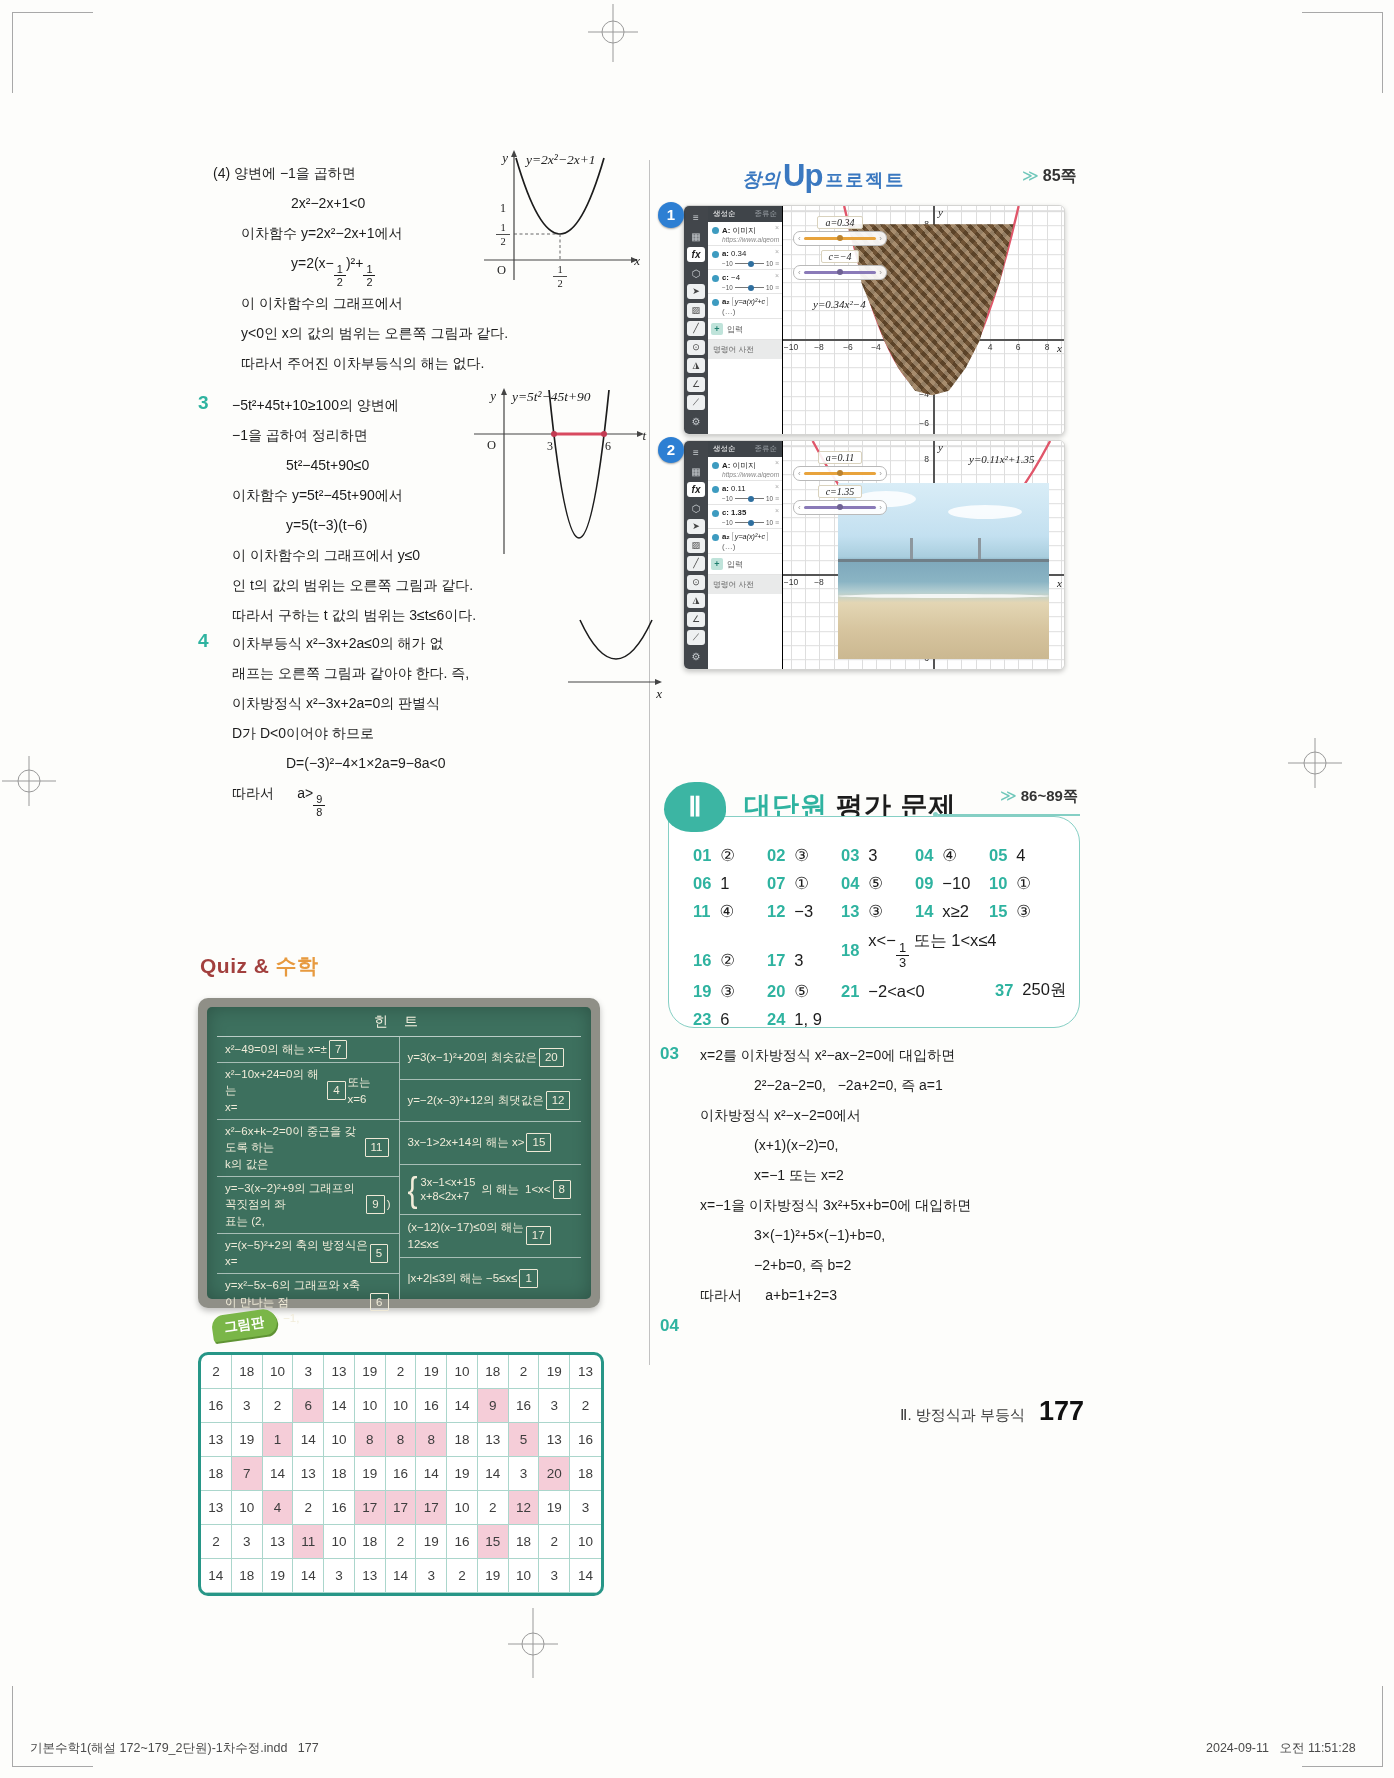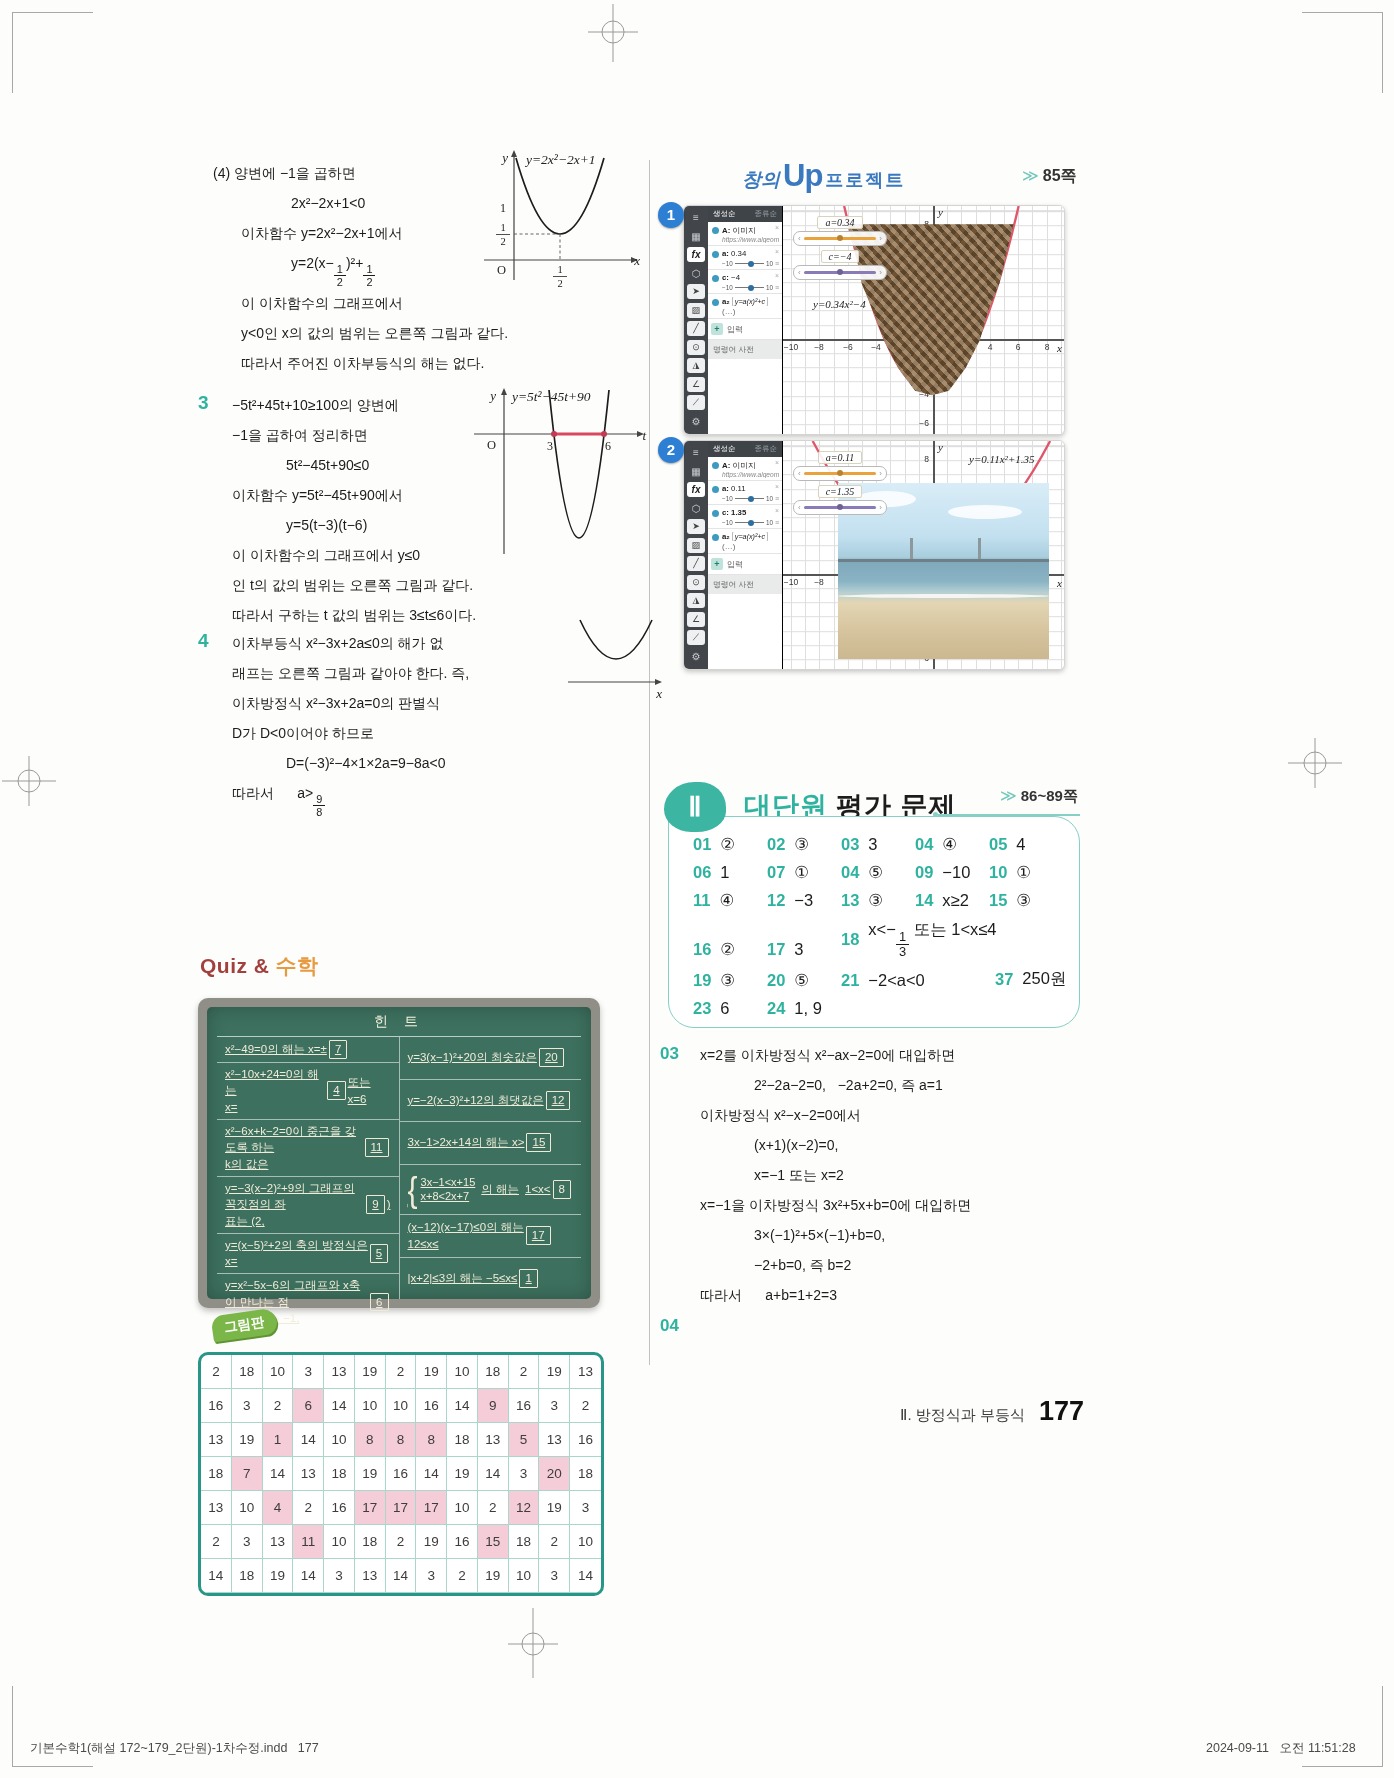--- a/index.html
+++ b/index.html
@@ -18,21 +18,21 @@
   .lgraph text{font-family:"Liberation Serif",serif;font-style:italic;fill:#222;}
   .lgraph .up{font-style:normal;}
   
   .quiz-title{font-size:21px;font-weight:bold;letter-spacing:.5px;}
   .quiz-title .q1{color:#a2403e}.quiz-title .q2{color:#e79a3f;margin-left:6px}
   
   .board-frame{background:#8f8f87;border-radius:10px;padding:9px;box-shadow:0 3px 6px rgba(0,0,0,.25);}
   .board{background:#3d705e;border-radius:5px;height:100%;box-sizing:border-box;padding:6px 10px 8px;
          color:#f1ecd9;box-shadow:inset 0 0 18px rgba(0,0,0,.25);}
   .board-title{text-align:center;font-size:14px;letter-spacing:6px;padding-bottom:5px;color:#f4f0df;}
-  .board-table{display:flex;border-top:1px solid rgba(255,255,255,.65);height:262px;text-decoration:underline;}
+  .board-table{display:flex;border-top:1px solid rgba(255,255,255,.65);height:262px;}
   .bcol{flex:1;display:flex;flex-direction:column;}
   .bcol.l{border-right:1px solid rgba(255,255,255,.55);}
   .hintrow{flex:1;display:flex;align-items:center;padding:3px 8px;font-size:11.5px;line-height:1.45;
            border-bottom:1px solid rgba(255,255,255,.55);}
   .bcol .hintrow:last-child{border-bottom:none;}
   .brace{font-size:30px;font-weight:100;margin-right:3px;transform:scaleY(1.15);}
   .sys{font-size:11px;line-height:1.3;margin-right:6px;}
   
   .sticker{background:#7ab648;color:#fff;font-weight:bold;font-size:13.5px;padding:4px 12px;
            border-radius:14px 16px 14px 3px;transform:rotate(-8deg);display:inline-block;
@@ -658,21 +658,21 @@
   </div>
   <div class="title-line" style="left:938px;top:814px;width:142px"></div>
   <div class="title-dot" style="left:933px;top:812px"></div>
   <div class="ansbox" style="left:668px;top:816px;width:412px;height:212px">
     <div id="answers">
         <div class="ans-row">
           <div class="ans-item" style="width: 74px;">
             <span class="ans-n">01</span>
             <span class="ans-v">②</span>
           </div>
-          <div class="ans-item" style="width: 74px;">
+          <div class="ans-item" style="width: 74px; margin-top: 11px;">
             <span class="ans-n">02</span>
             <span class="ans-v">③</span>
           </div>
           <div class="ans-item" style="width: 74px;">
             <span class="ans-n">03</span>
             <span class="ans-v">3</span>
           </div>
           <div class="ans-item" style="width: 74px;">
             <span class="ans-n">04</span>
             <span class="ans-v">④</span>

